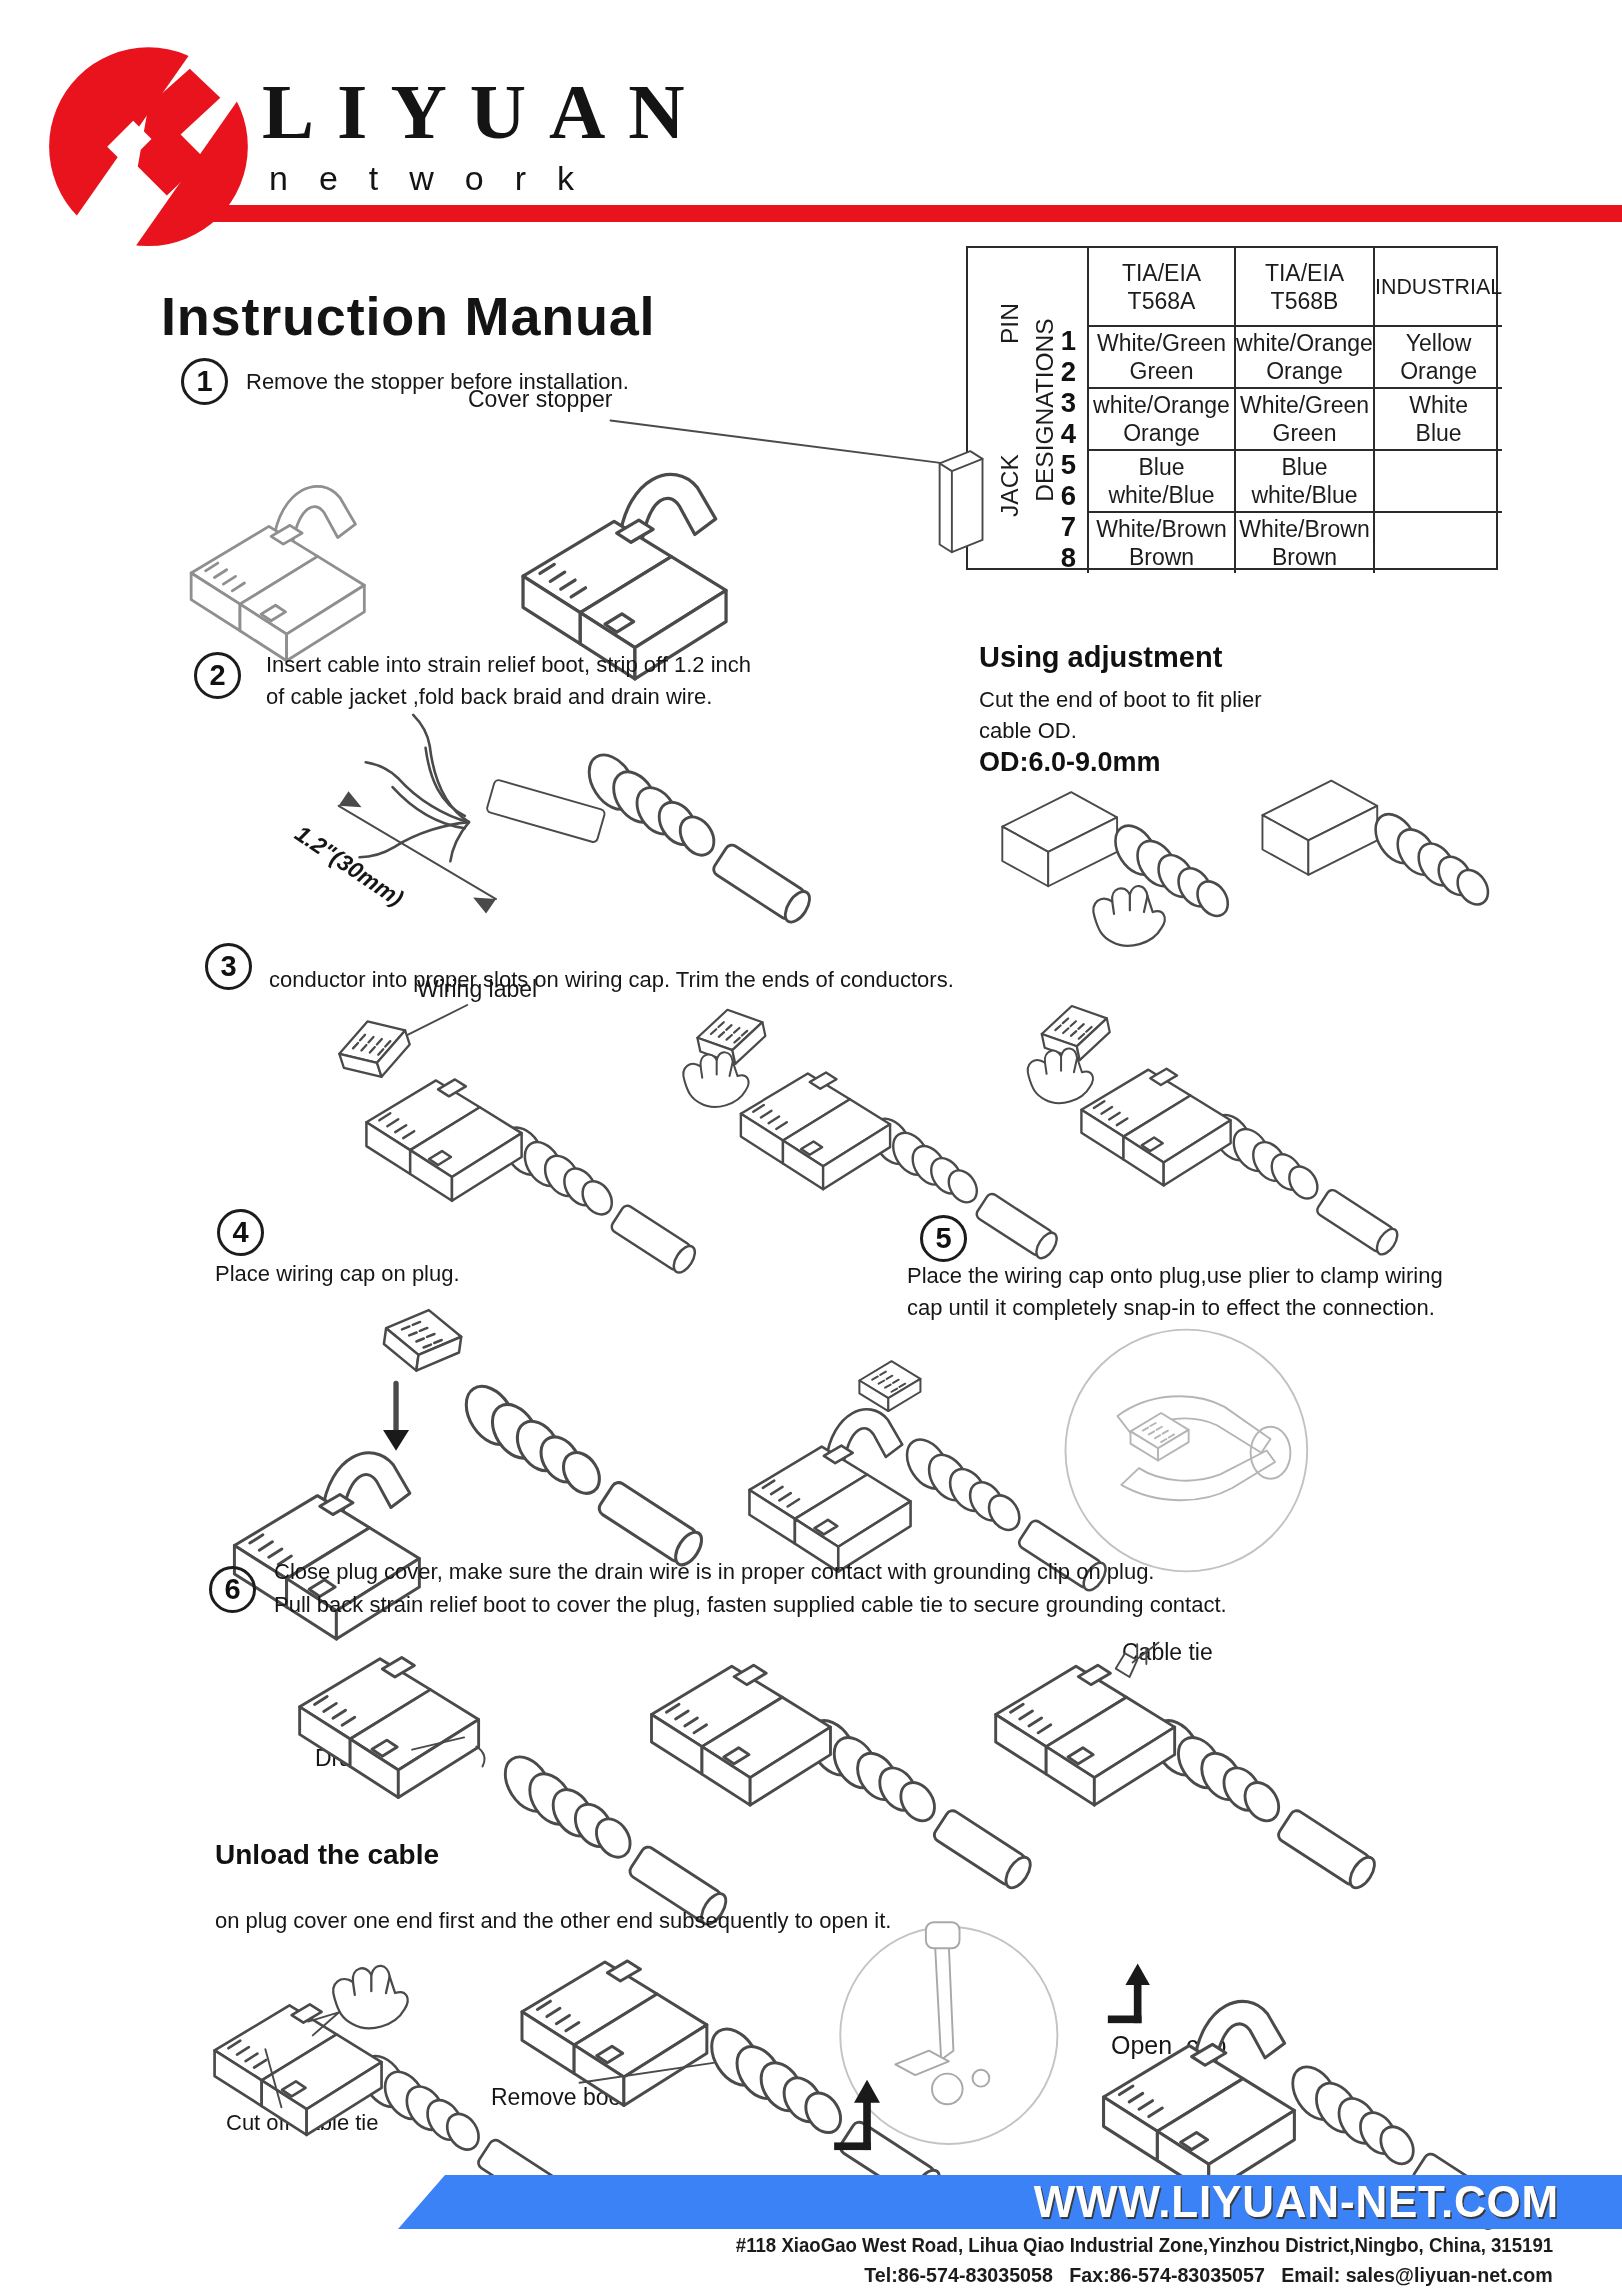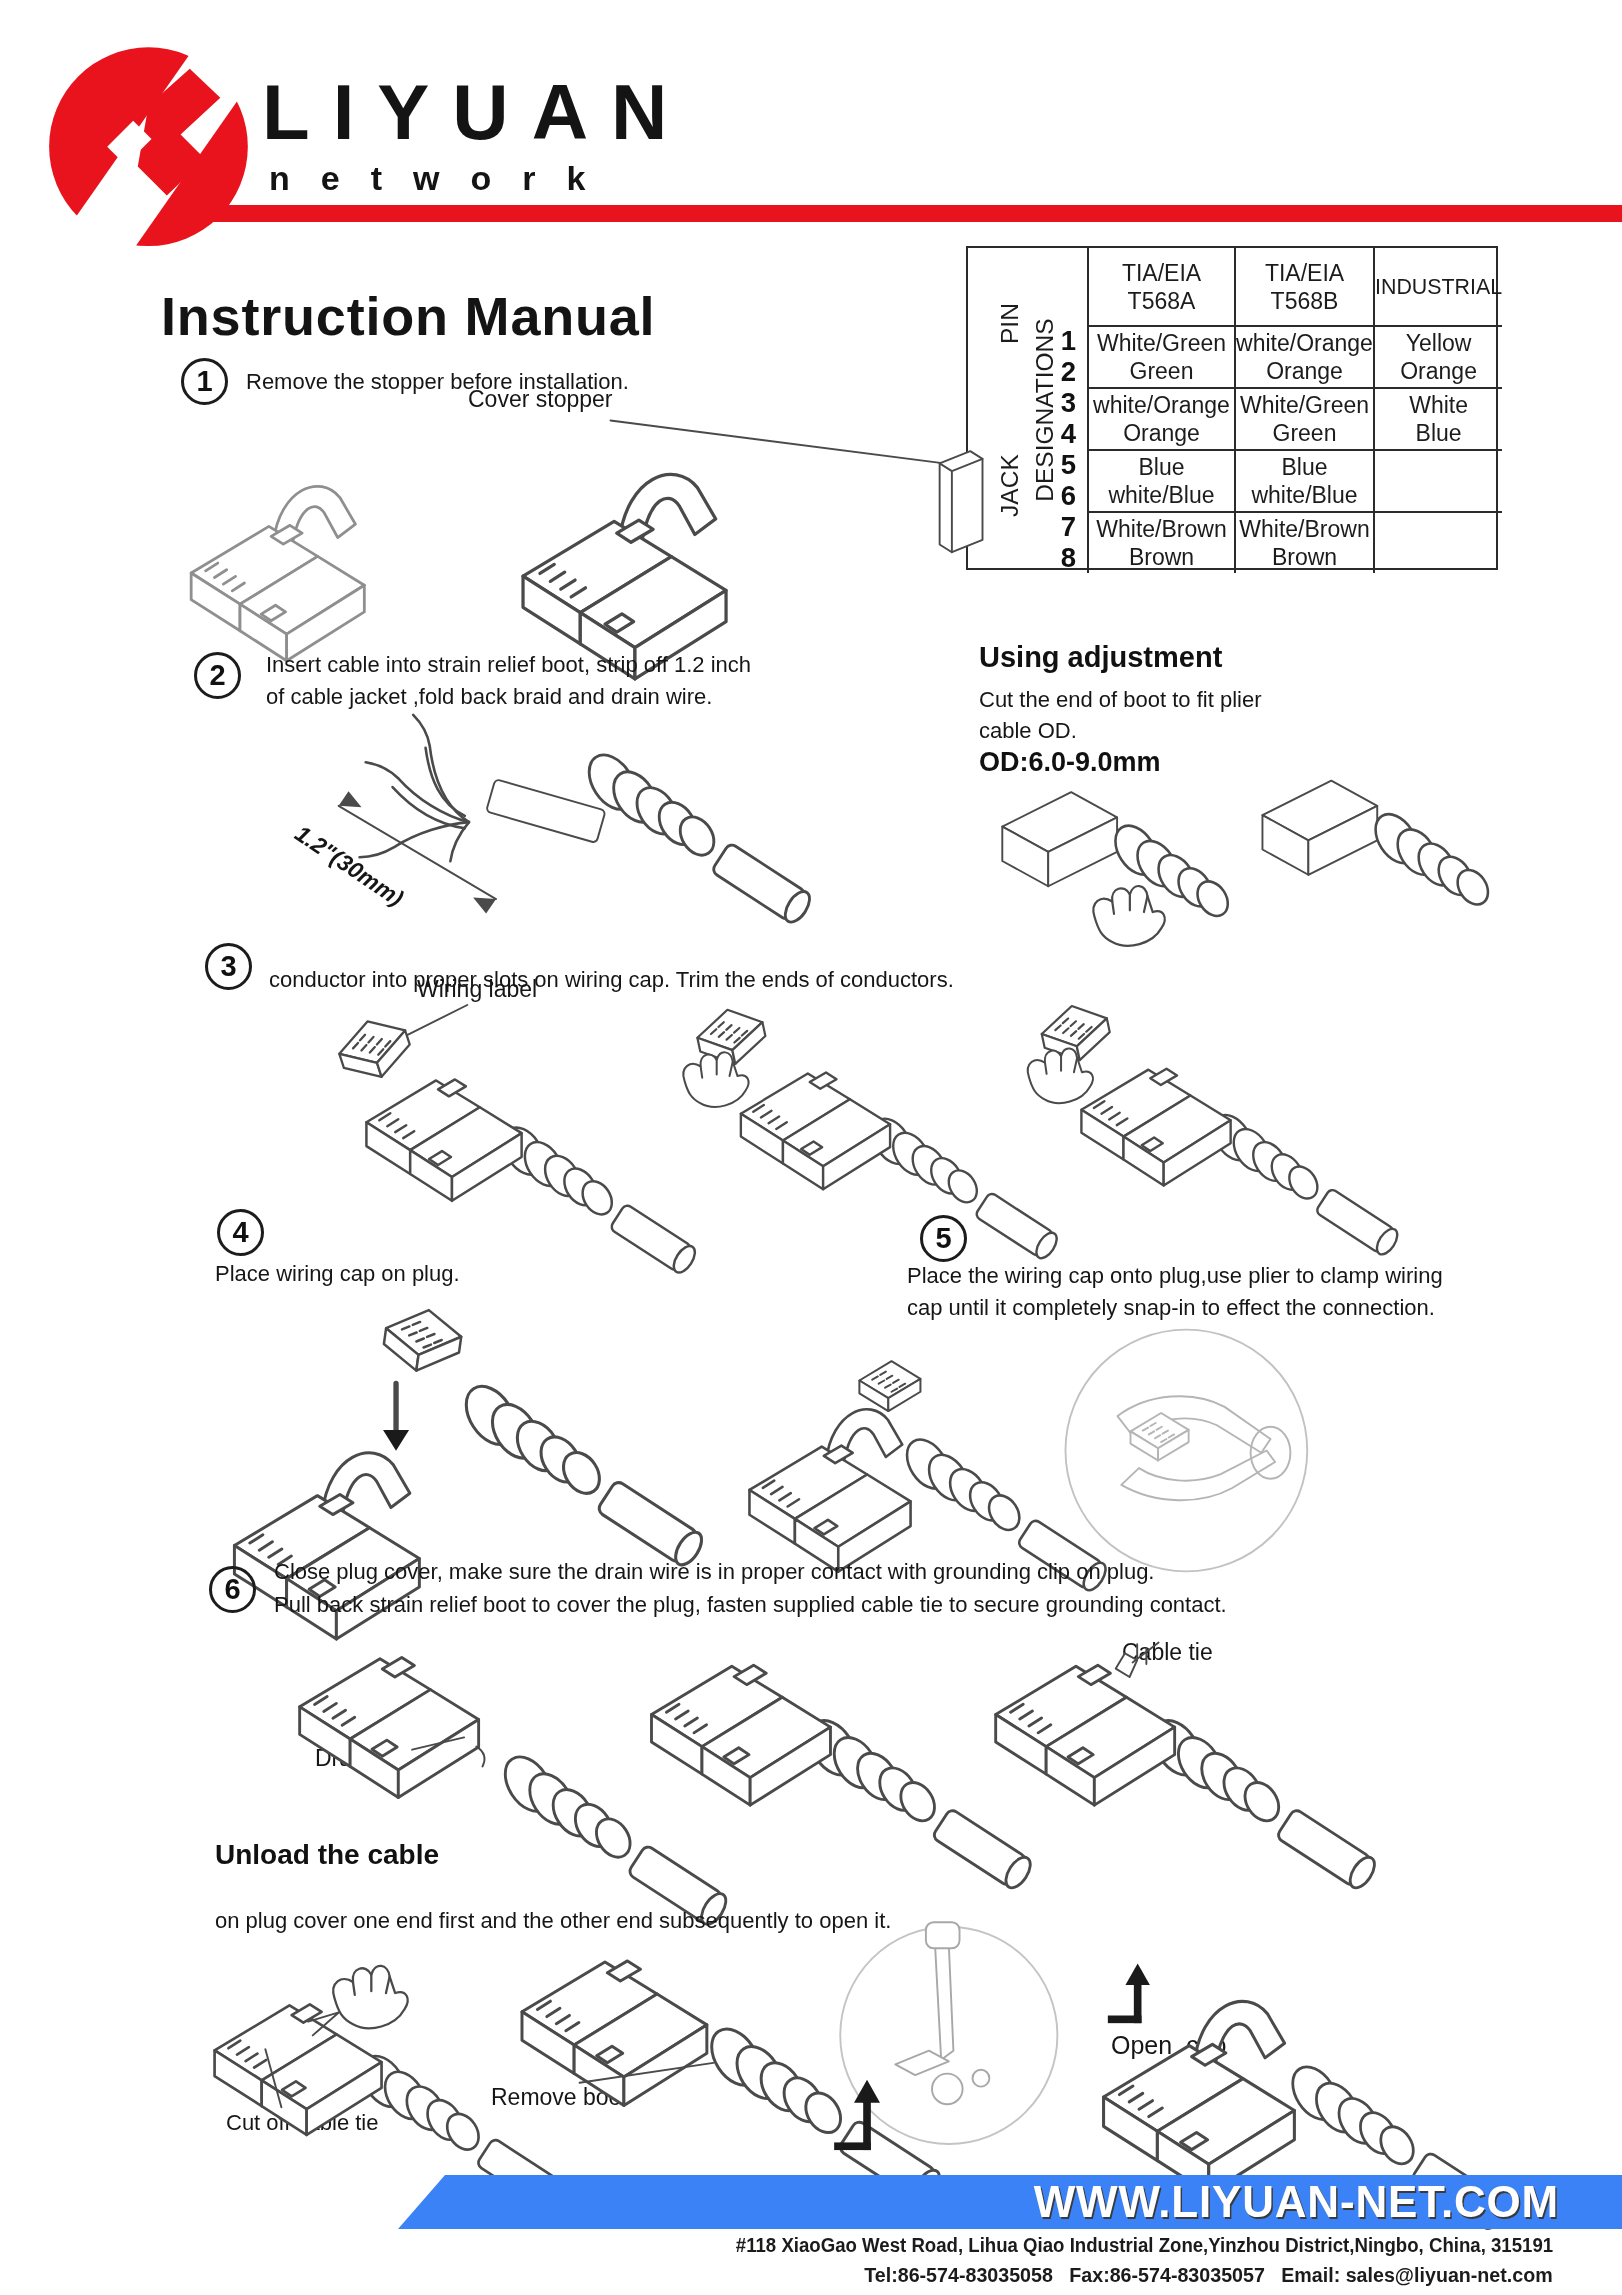--- a/index.html
+++ b/index.html
@@ -1,20 +1,20 @@
 <!DOCTYPE html>
 <html style="font-size:12.2px"><head>
 <meta charset="utf-8">
 <style>
   html,body{margin:0;padding:0;background:#888;}
   #page{position:relative;width:1623px;height:2295px;background:#ffffff;overflow:hidden;
         font-family:"Liberation Sans","DejaVu Sans",sans-serif;color:#161616;}
   
-  #brandName{position:absolute;left:262px;top:67px;font-size:78px;font-weight:700;letter-spacing:23px;color:#141414;white-space:pre;}
-  #brandTag{position:absolute;left:269px;top:159px;font-size:34px;font-weight:700;letter-spacing:31px;color:#141414;white-space:pre;}
+  #brandName{position:absolute;left:262px;top:67px;font-size:78px;font-weight:700;letter-spacing:23px;color:#141414;white-space:pre;font-family:Liberation Serif, serif;}
+  #brandTag{position:absolute;left:269px;top:159px;font-size:34px;font-weight:400;letter-spacing:31px;color:#141414;white-space:pre;}
   #redRule{position:absolute;left:178px;top:205px;width:1445px;height:17px;background:#e8131c;}
   #pageTitle{position:absolute;left:161px;top:285px;font-size:54px;font-weight:800;color:#141414;letter-spacing:0.8px;}
   
   .stepnum{position:absolute;width:41px;height:41px;border:3.1px solid #1c1c1c;border-radius:50%;
            display:flex;align-items:center;justify-content:center;font-size:29px;font-weight:600;color:#111;}
   .bt{position:absolute;font-size:22px;color:#161616;white-space:pre;}
   .lbl{position:absolute;font-size:23px;color:#161616;white-space:pre;}
   .bh{position:absolute;font-weight:800;color:#111;}
   
   #pintable{position:absolute;left:966px;top:246px;width:532px;height:324px;border:2.3px solid #2b2b2b;

